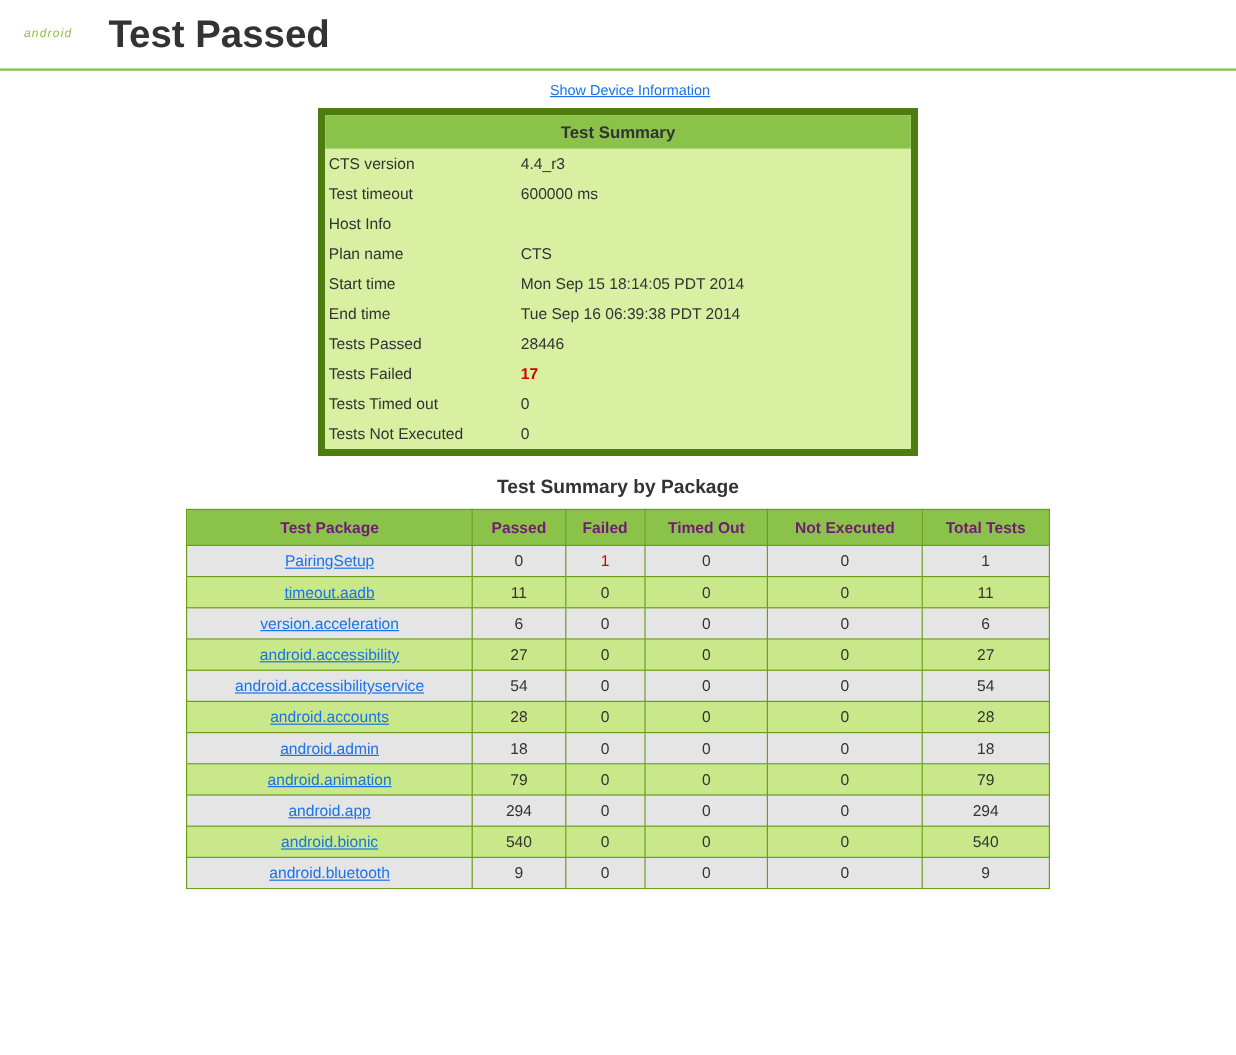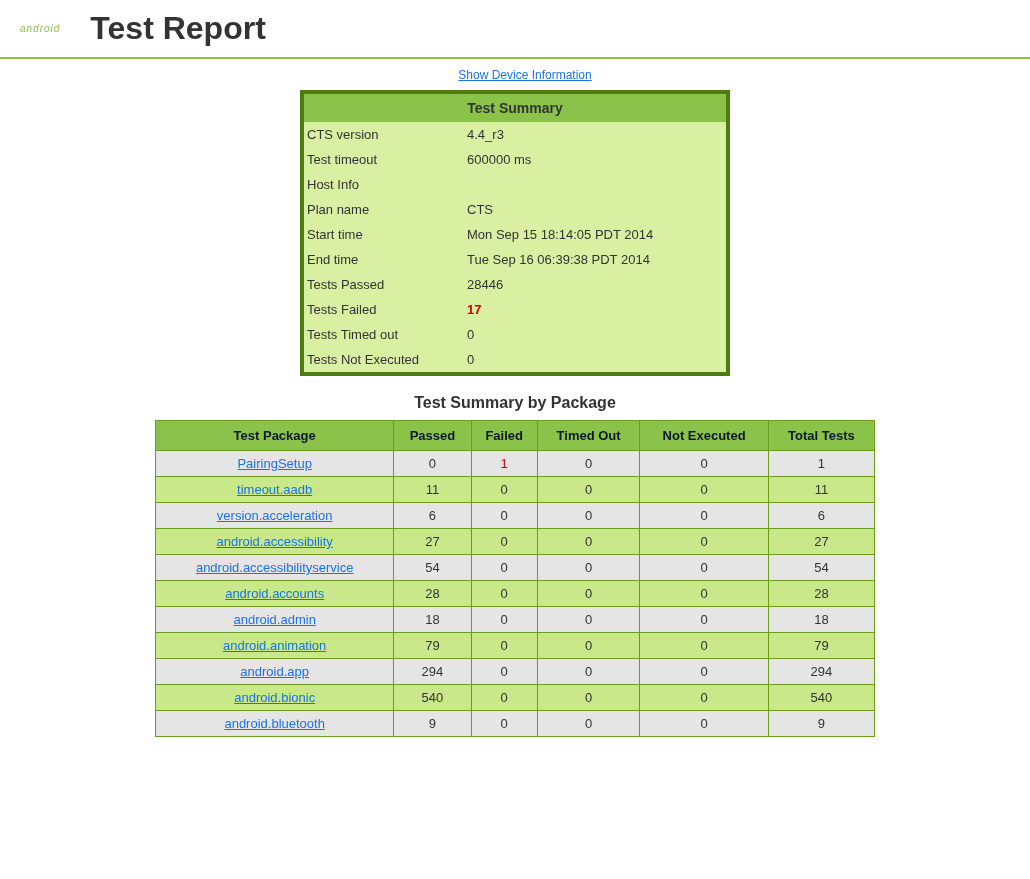--- a/index.html
+++ b/index.html
@@ -46,23 +46,23 @@
       text-align: center;
       padding: 8px;
       margin-left: 20px;
     }
     .device-info-link a {
       color: #1a73e8;
       font-size: 12px;
       text-decoration: underline;
     }
     .summary-container {
-      width: 430px;
+      width: 500px;
       margin: 0 auto;
-      border: 4px solid #4d7c0f;
+      border: 6px solid #4d7c0f;
     }
     .summary-header {
       background: #8bc34a;
       color: #333;
       text-align: center;
       font-weight: bold;
       padding: 6px;
       font-size: 14px;
     }
     .summary-table {
@@ -93,21 +93,21 @@
       width: 720px;
       margin: 0 auto;
     }
     .packages-table {
       width: 100%;
       border-collapse: collapse;
       border: 1px solid #6a9e1a;
     }
     .packages-table thead tr th {
       background: #8bc34a;
-      color: #0f172a;
+      color: #701a75;
       font-weight: bold;
       text-align: center;
       padding: 7px 5px;
       font-size: 13px;
       border: 1px solid #6a9e1a;
     }
     .packages-table tbody tr {
       background: #e5e5e5;
     }
     .packages-table tbody tr:nth-child(even) {
@@ -130,21 +130,21 @@
       text-align: center;
     }
   </style>
 </head>
 <body>
 
 <div class="header">
   <div class="logo-area">
     <span class="logo-android">android</span>
   </div>
-  <h1 class="page-title">Test Report</h1>
+  <h1 class="page-title">Test Passed</h1>
 </div>
 
 <div class="device-info-link">
   <a href="#">Show Device Information</a>
 </div>
 
 <div class="summary-container">
   <div class="summary-header">Test Summary</div>
   <table class="summary-table">
     <tbody id="summary-tbody">

